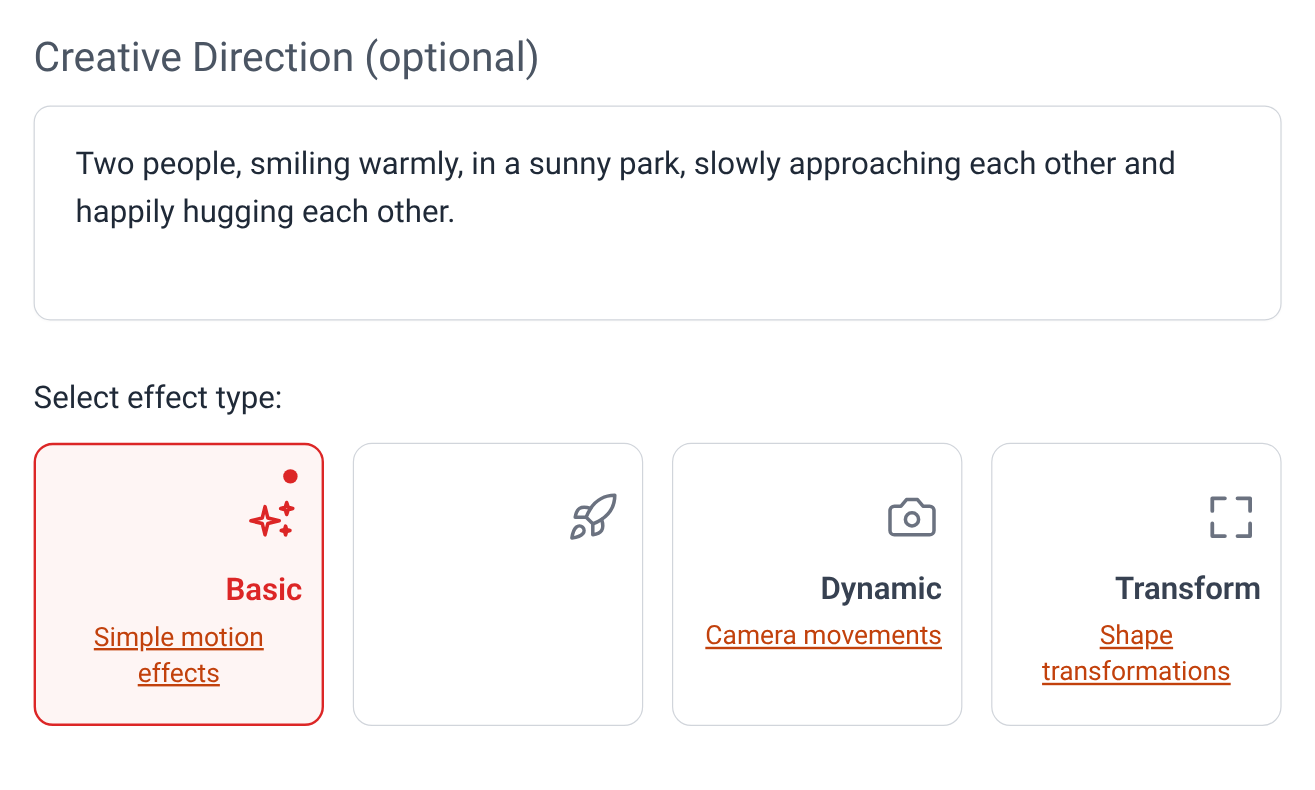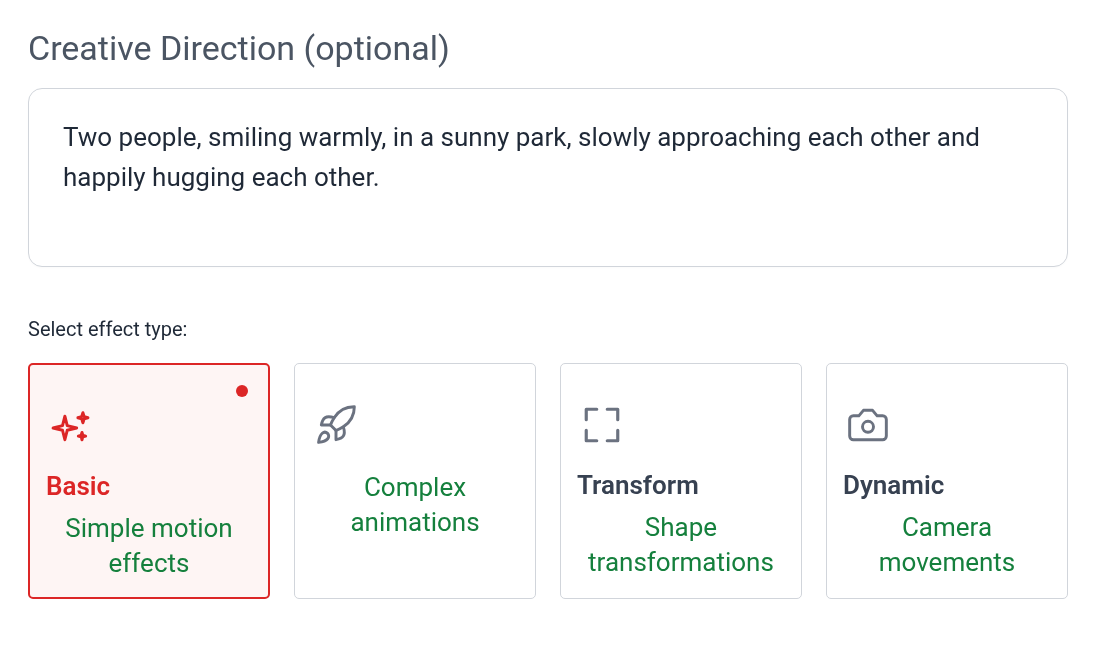--- a/index.html
+++ b/index.html
@@ -27,40 +27,40 @@
       border-radius: 14px;
       padding: 28px 34px;
       font-size: 26px;
       line-height: 1.55;
       color: #1f2937;
       resize: none;
       font-family: inherit;
       box-shadow: 0 1px 2px rgba(0,0,0,0.02);
     }
     .section-label {
-      font-size: 20px;
+      font-size: 26px;
       color: #1f2937;
       font-weight: 400;
       margin-top: 46px;
       margin-bottom: 22px;
     }
     .effect-grid {
       display: grid;
       grid-template-columns: repeat(4, 1fr);
       gap: 24px;
     }
     .effect-card {
       position: relative;
       border: 1px solid #d1d5db;
-      border-radius: 5px;
+      border-radius: 16px;
       background: #ffffff;
       padding: 28px 16px 12px 16px;
       display: flex;
       flex-direction: column;
-      align-items: flex-start;
+      align-items: flex-end;
       text-align: center;
       cursor: pointer;
       min-height: 236px;
       justify-content: flex-start;
     }
     .effect-card.selected {
       border: 2.5px solid #dc2626;
       background: #fef5f4;
     }
     .effect-card .selected-dot {
@@ -88,23 +88,24 @@
     .effect-title {
       font-size: 26px;
       font-weight: 600;
       color: #374151;
       margin-bottom: 10px;
     }
     .effect-card.selected .effect-title {
       color: #dc2626;
     }
     .effect-desc {
-      font-size: 26px;
-      color: #15803d;
+      font-size: 22px;
+      color: #c2410c;
       line-height: 1.35;
+      text-decoration: underline;
     }
   </style>
 </head>
 <body>
 
 <div>
   <div class="field-label">Creative Direction (optional)</div>
   <textarea class="textarea-input" rows="3" style="">Two people, smiling warmly, in a sunny park, slowly approaching each other and happily hugging each other.</textarea>
 </div>
 
@@ -127,41 +128,40 @@
 
     <div class="effect-card">
       <div class="effect-icon">
         <svg width="44" height="44" viewBox="0 0 24 24" fill="none" stroke="currentColor" stroke-width="1.6" stroke-linecap="round" stroke-linejoin="round">
           <path d="M4.5 16.5c-1.5 1.26-2 5-2 5s3.74-.5 5-2c.71-.84.7-2.13-.09-2.91a2.18 2.18 0 0 0-2.91-.09z"></path>
           <path d="M12 15l-3-3a22 22 0 0 1 2-3.95A12.88 12.88 0 0 1 22 2c0 2.72-.78 7.5-6 11a22.35 22.35 0 0 1-4 2z"></path>
           <path d="M9 12H4s.55-3.03 2-4c1.62-1.08 5 0 5 0"></path>
           <path d="M12 15v5s3.03-.55 4-2c1.08-1.62 0-5 0-5"></path>
         </svg>
       </div>
-      <div class="effect-desc">Complex animations</div>
+    </div>
+
+    <div class="effect-card">
+      <div class="effect-icon">
+        <svg width="44" height="44" viewBox="0 0 24 24" fill="none" stroke="currentColor" stroke-width="1.6" stroke-linecap="round" stroke-linejoin="round">
+          <path d="M14.5 4h-5L7 7H4a2 2 0 0 0-2 2v9a2 2 0 0 0 2 2h16a2 2 0 0 0 2-2V9a2 2 0 0 0-2-2h-3l-2.5-3z"></path>
+          <circle cx="12" cy="13" r="3"></circle>
+        </svg>
+      </div>
+      <div class="effect-title">Dynamic</div>
+      <div class="effect-desc">Camera movements</div>
     </div>
 
     <div class="effect-card">
       <div class="effect-icon">
         <svg width="42" height="42" viewBox="0 0 24 24" fill="none" stroke="currentColor" stroke-width="1.8" stroke-linecap="round" stroke-linejoin="round">
           <polyline points="15 3 21 3 21 9"></polyline>
           <polyline points="9 21 3 21 3 15"></polyline>
           <polyline points="3 9 3 3 9 3"></polyline>
           <polyline points="21 15 21 21 15 21"></polyline>
         </svg>
       </div>
       <div class="effect-title">Transform</div>
       <div class="effect-desc">Shape transformations</div>
     </div>
 
-    <div class="effect-card">
-      <div class="effect-icon">
-        <svg width="44" height="44" viewBox="0 0 24 24" fill="none" stroke="currentColor" stroke-width="1.6" stroke-linecap="round" stroke-linejoin="round">
-          <path d="M14.5 4h-5L7 7H4a2 2 0 0 0-2 2v9a2 2 0 0 0 2 2h16a2 2 0 0 0 2-2V9a2 2 0 0 0-2-2h-3l-2.5-3z"></path>
-          <circle cx="12" cy="13" r="3"></circle>
-        </svg>
-      </div>
-      <div class="effect-title">Dynamic</div>
-      <div class="effect-desc">Camera movements</div>
-    </div>
-
   </div>
 </div>
 
 </body></html>

